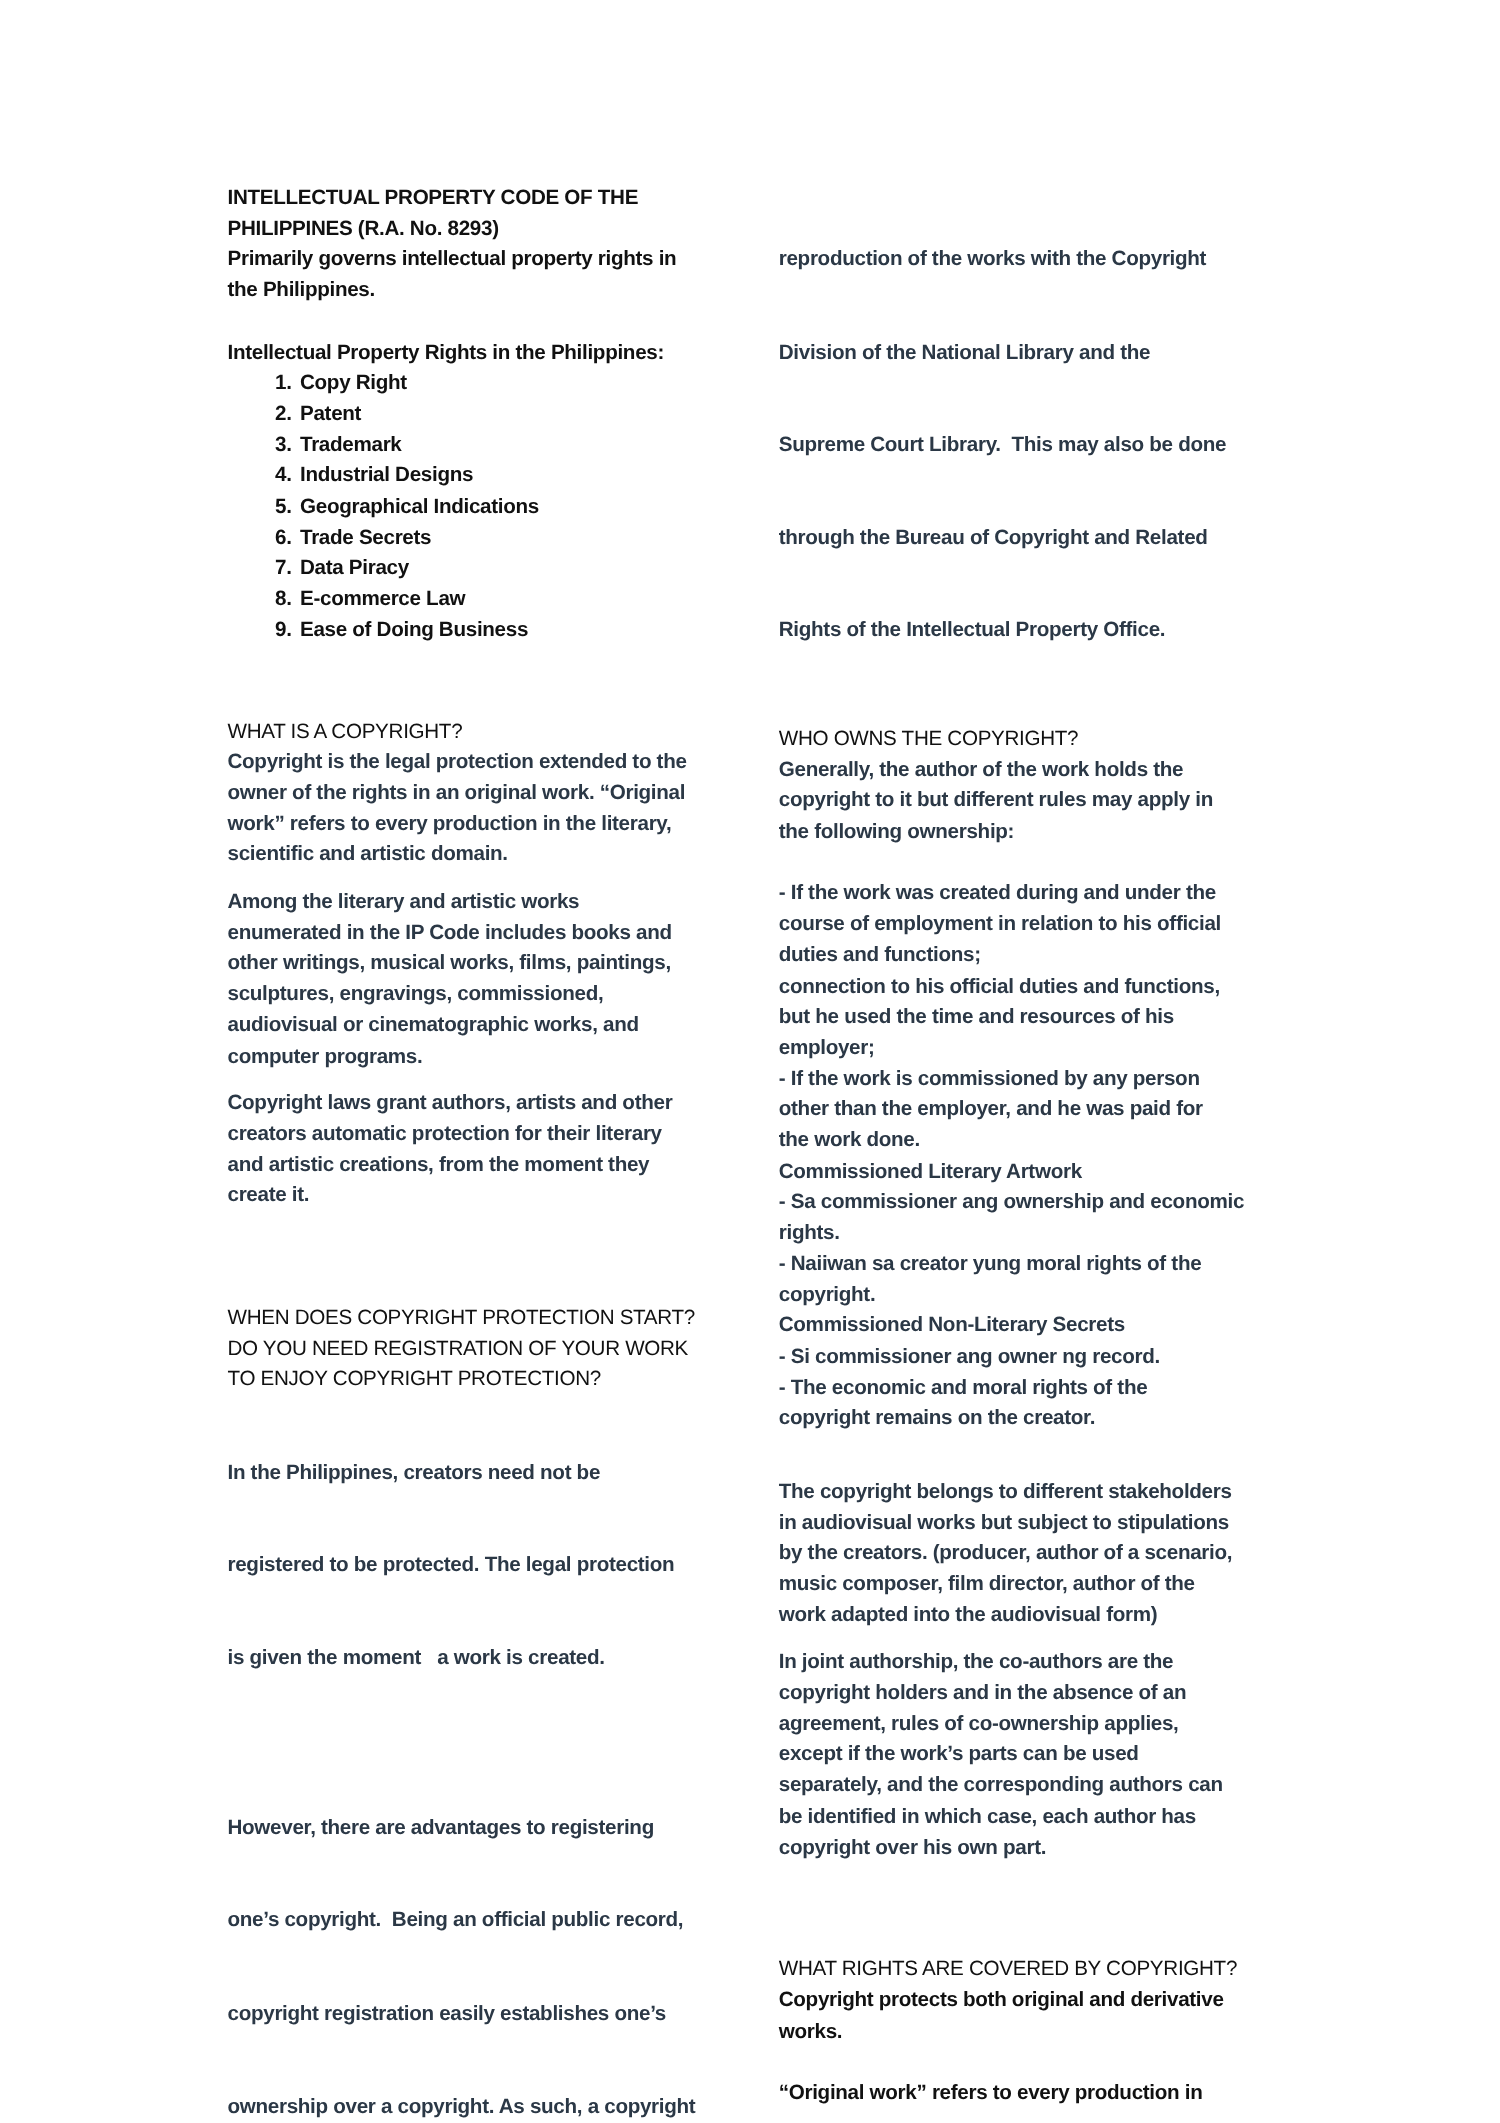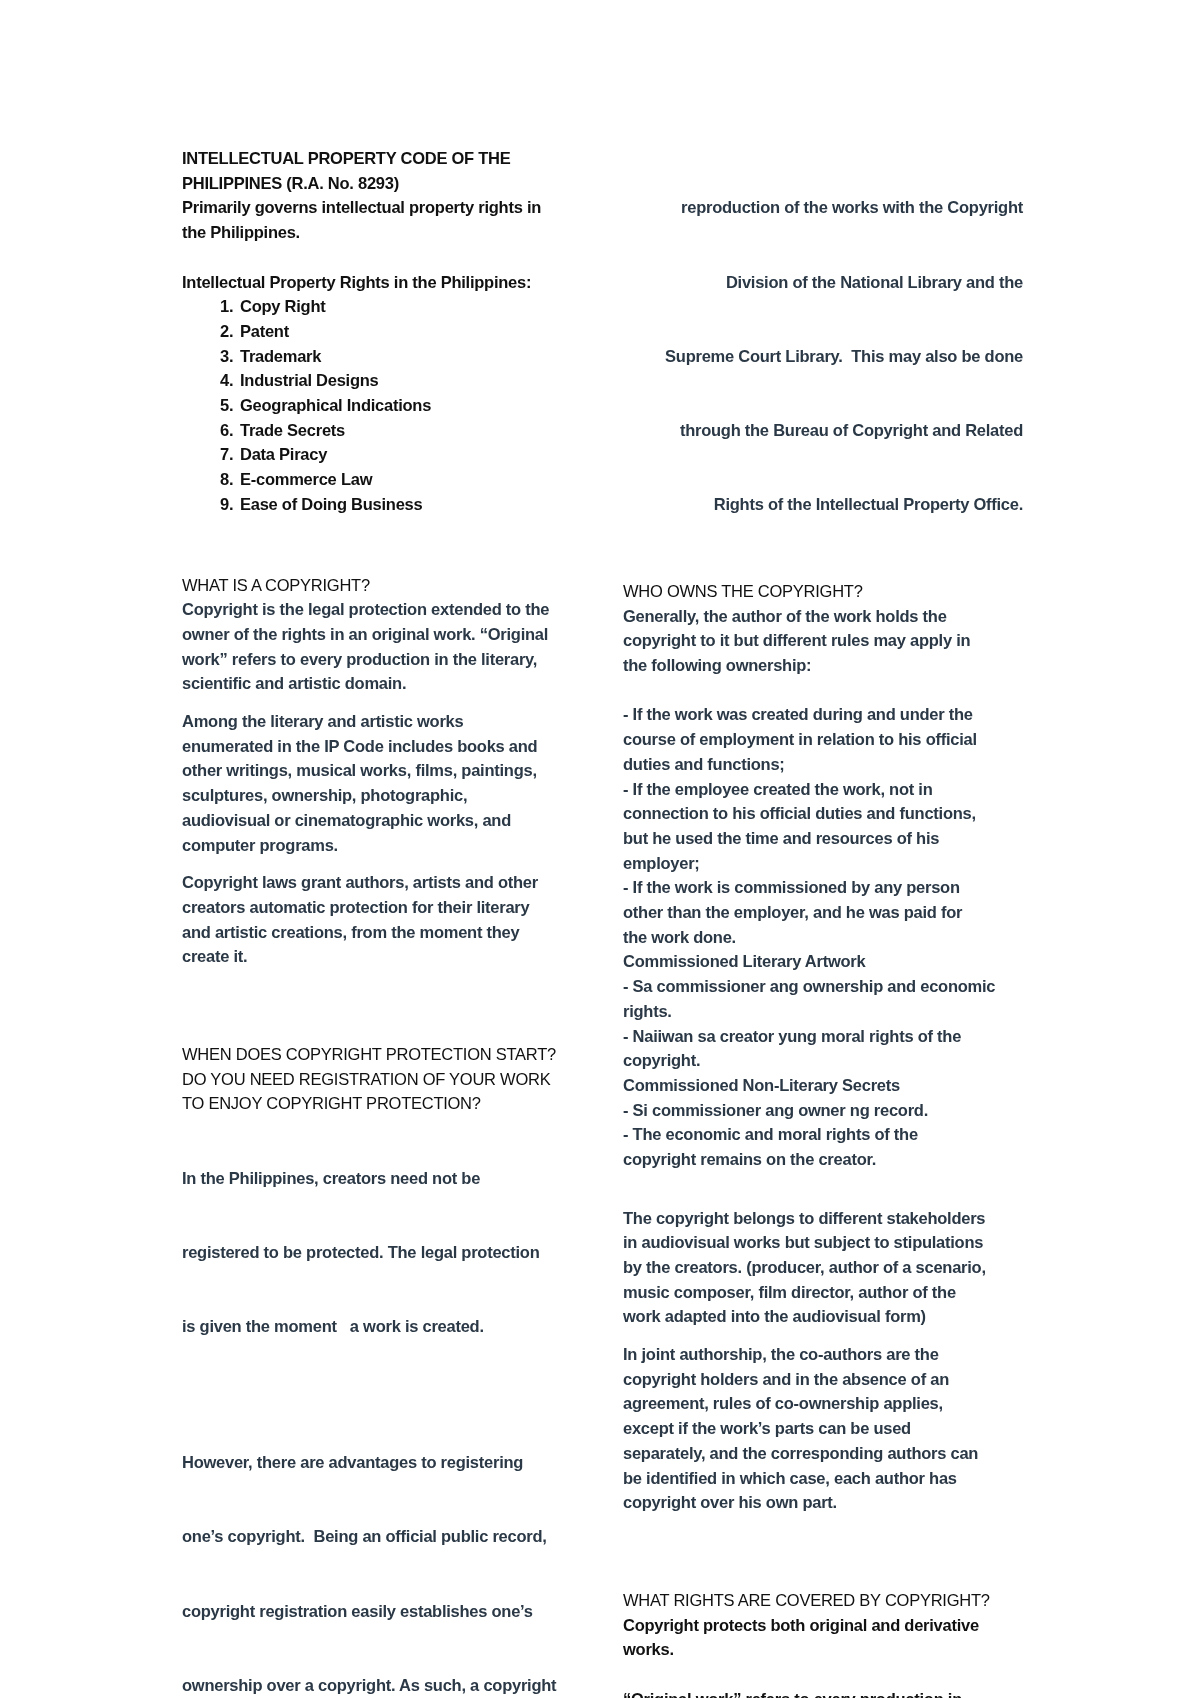--- a/index.html
+++ b/index.html
@@ -63,21 +63,21 @@
       <span class="bl">Copyright is the legal protection extended to the</span>
       <span class="bl">owner of the rights in an original work. “Original</span>
       <span class="bl">work” refers to every production in the literary,</span>
       <span class="bl">scientific and artistic domain.</span>
     </p>
     <div class="gap-sm"></div>
     <p class="slate">
       <span class="bl">Among the literary and artistic works</span>
       <span class="bl">enumerated in the IP Code includes books and</span>
       <span class="bl">other writings, musical works, films, paintings,</span>
-      <span class="bl">sculptures, ownership, photographic,</span>
+      <span class="bl">sculptures, engravings, commissioned,</span>
       <span class="bl">audiovisual or cinematographic works, and</span>
       <span class="bl">computer programs.</span>
     </p>
     <div class="gap-sm"></div>
     <p class="slate">
       <span class="bl">Copyright laws grant authors, artists and other</span>
       <span class="bl">creators automatic protection for their literary</span>
       <span class="bl">and artistic creations, from the moment they</span>
       <span class="bl">create it.</span>
     </p>
@@ -105,40 +105,39 @@
       
       
       
       
       
     </p>
 
   </div>
 
   <div class="col col-right" style="top: 146px;">
-    <p class="slate" style="white-space: pre; text-align: right;">
+    <p class="slate" style="white-space: pre;">
       <span class="bl">reproduction of the works with the Copyright</span>
       <span class="bl">Division of the National Library and the</span>
       <span class="bl">Supreme Court Library.  This may also be done</span>
       <span class="bl">through the Bureau of Copyright and Related</span>
       <span class="bl">Rights of the Intellectual Property Office.</span>
     </p>
     <div class="gap-sm"></div>
     <div class="heading">WHO OWNS THE COPYRIGHT?</div>
     <p class="slate">
       <span class="bl">Generally, the author of the work holds the</span>
       <span class="bl">copyright to it but different rules may apply in</span>
       <span class="bl">the following ownership:</span>
     </p>
     <div class="gap-line"></div>
     <p class="slate">
       <span class="bl">- If the work was created during and under the</span>
       <span class="bl">course of employment in relation to his official</span>
       <span class="bl">duties and functions;</span>
-      <span class="bl">- If the employee created the work, not in</span>
       <span class="bl">connection to his official duties and functions,</span>
       <span class="bl">but he used the time and resources of his</span>
       <span class="bl">employer;</span>
       <span class="bl">- If the work is commissioned by any person</span>
       <span class="bl">other than the employer, and he was paid for</span>
       <span class="bl">the work done.</span>
     </p>
     <div class="slate">Commissioned Literary Artwork</div>
     <p class="slate">
       <span class="bl">- Sa commissioner ang ownership and economic</span>

